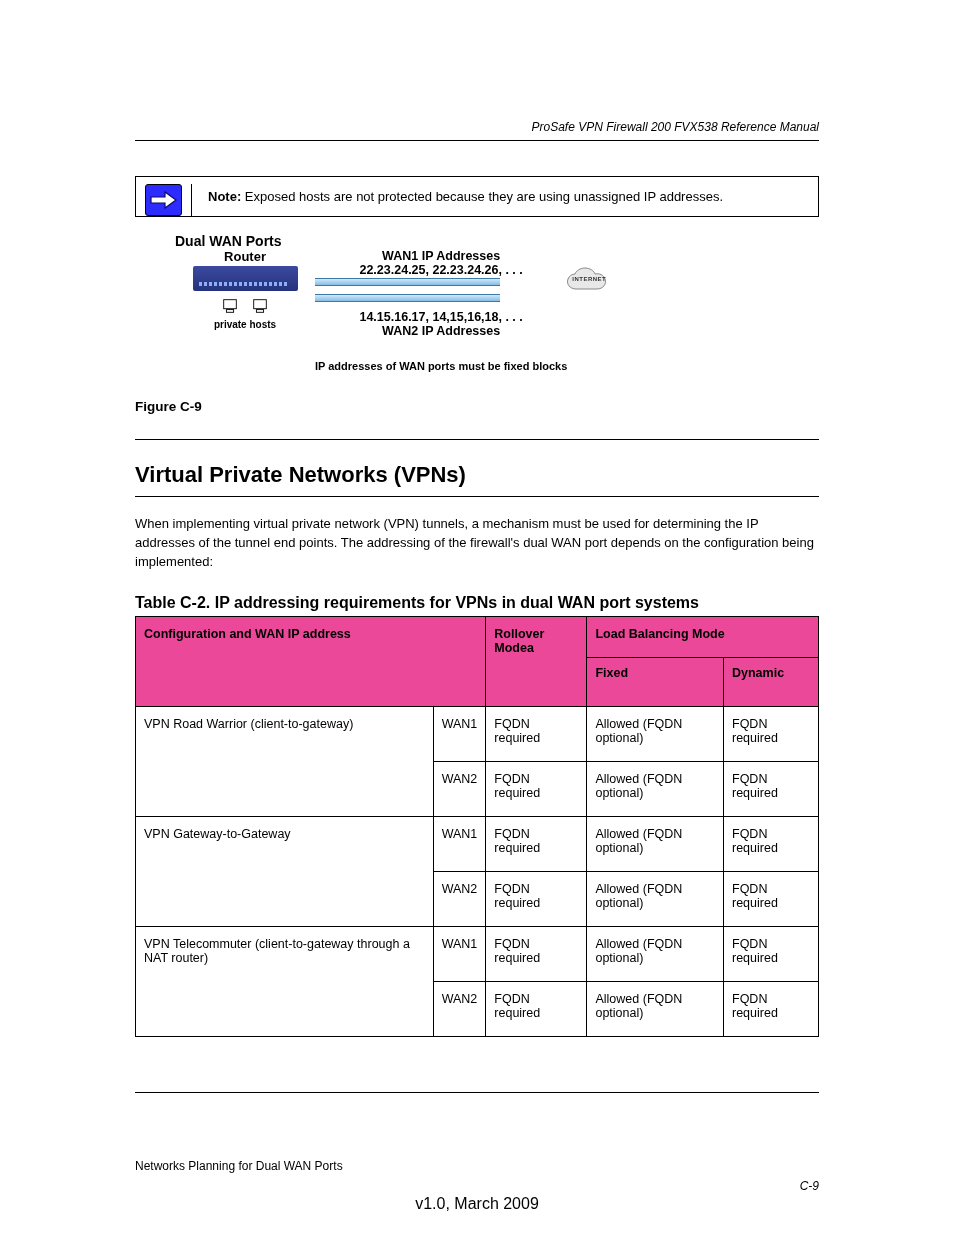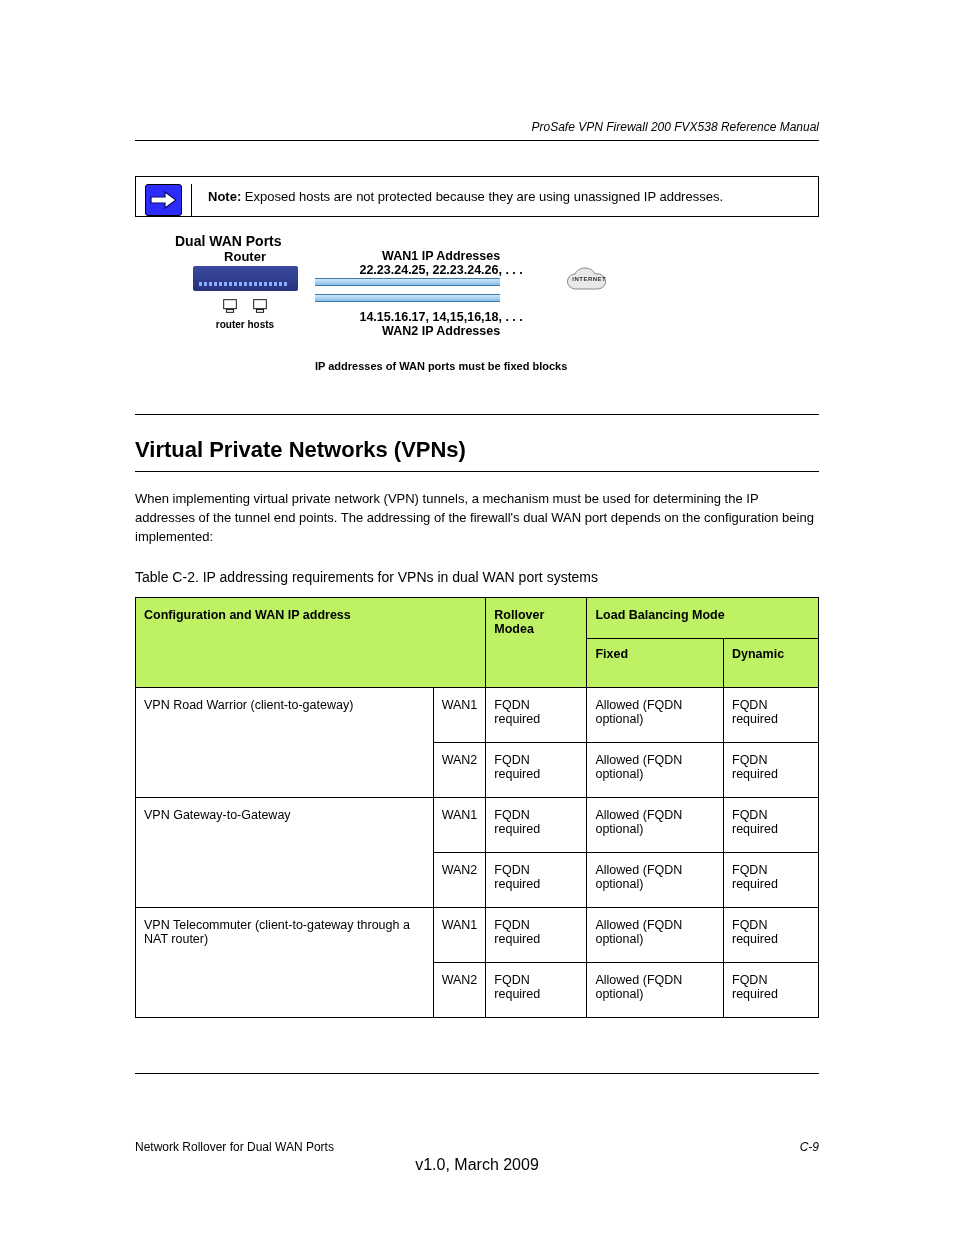--- a/index.html
+++ b/index.html
@@ -86,43 +86,43 @@
   .ip-note { font-size: 11px; font-weight: bold; margin-top:22px;}
   .figcap { font-weight: bold; font-size: 13.5px; margin: 8px 0 25px 0; }
 
   h2.section {
     font-size: 22px;
     font-family: Arial, sans-serif;
     font-weight: bold;
     margin: 22px 0 8px 0;
   }
   .body-text { font-size: 13px; line-height: 1.45; }
-  .table-caption { font-size: 14px; margin: 22px 0 12px 0; }
+  .table-caption { font-size: 16px; margin: 22px 0 4px 0; font-weight: bold; }
 
   table.vpn {
     border-collapse: collapse;
     width: 100%;
     font-size: 12.5px;
   }
   table.vpn th, table.vpn td {
     border: 1px solid #000;
     padding: 10px 8px 16px 8px;
     vertical-align: top;
     text-align: left;
   }
-  table.vpn th { background: #bef264; font-weight: bold; }
+  table.vpn th { background: #ec4899; font-weight: bold; }
   table.vpn .subhead th { padding-top:8px; padding-bottom:26px;}
   .footer {
     margin-top: 60px;
     padding-top: 6px;
     font-size: 12px;
     display: flex;
     justify-content: space-between;
   }
-  .footer-right { font-style: italic; text-align:right;}
+  .footer-right { font-style: italic; text-align:right;margin-top:20px;}
   .ver {margin-top:2px;}
 </style>
 </head>
 <body>
 
 <div class="page">
   <div class="header-right">ProSafe VPN Firewall 200 FVX538 Reference Manual</div>
   <div class="hr"></div>
 
   <div class="note-box">
@@ -148,21 +148,21 @@
         <div class="computer-row">
           <span class="comp"><svg viewBox="0 0 20 20">
                 <rect x="3" y="3" width="14" height="10" fill="none" stroke="#000"></rect>
                 <rect x="6" y="14" width="8" height="3" fill="none" stroke="#000"></rect>
               </svg></span>
           <span class="comp"><svg viewBox="0 0 20 20">
                 <rect x="3" y="3" width="14" height="10" fill="none" stroke="#000"></rect>
                 <rect x="6" y="14" width="8" height="3" fill="none" stroke="#000"></rect>
               </svg></span>
         </div>
-        <div class="hosts-label">router hosts</div>
+        <div class="hosts-label">private hosts</div>
       </div>
       <div class="mid-col">
         <div class="ipline"><b>WAN1 IP Addresses</b></div>
         <div class="ipline"><b>22.23.24.25, 22.23.24.26, . . .</b></div>
         <div class="link"></div>
         <div class="link"></div>
         <div class="ipline"><b>14.15.16.17, 14,15,16,18, . . .</b></div>
         <div class="ipline"><b>WAN2 IP Addresses</b></div>
         <div class="ip-note">IP addresses of WAN ports must be fixed blocks</div>
       </div>
@@ -170,20 +170,21 @@
         <div class="cloud">
           <svg viewBox="0 0 55 30">
               <path d="M12 22 c-6 0 -10 -5 -8 -10 c1 -3 4 -5 7 -5 c1 -3 5 -6 10 -6 c5 0 9 3 10 6 c4 -1 9 1 10 5 c2 5 -2 10 -8 10 z" fill="#e8e8e8" stroke="#888"></path>
             </svg>
           <span class="cloud-text">INTERNET</span>
         </div>
       </div>
     </div>
   </div>
 
+  <div class="figcap">Figure C-9</div>
 
   <div class="hr2"></div>
   <h2 class="section">Virtual Private Networks (VPNs)</h2>
   <div class="hr2" style="margin:0 0 18px 0"></div>
 
   <div class="body-text">When implementing virtual private network (VPN) tunnels, a mechanism must be used for determining the IP addresses of the tunnel end points. The addressing of the firewall's dual WAN port depends on the configuration being implemented:</div>
 
   <div class="table-caption">Table C-2.  IP addressing requirements for VPNs in dual WAN port systems</div>
 
   <table class="vpn">
@@ -236,17 +237,17 @@
         <td>WAN2</td>
         <td>FQDN required</td>
         <td>Allowed (FQDN optional)</td>
         <td>FQDN required</td>
       </tr>
     </tbody>
   </table>
 
   <div class="hr2" style="margin-top:55px"></div>
   <div class="footer">
-    <div>Network Rollover for Dual WAN Ports</div>
+    <div>Networks Planning for Dual WAN Ports</div>
     <div class="footer-right">C-9</div>
   </div>
   <div class="ver" style="text-align:center">v1.0, March 2009</div>
 </div>
 
 </body></html>

